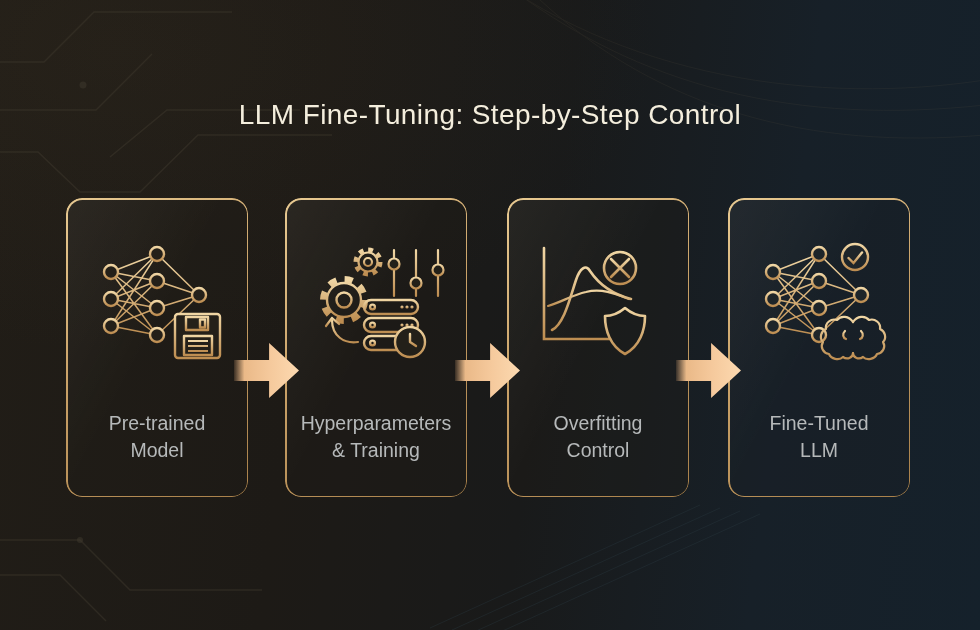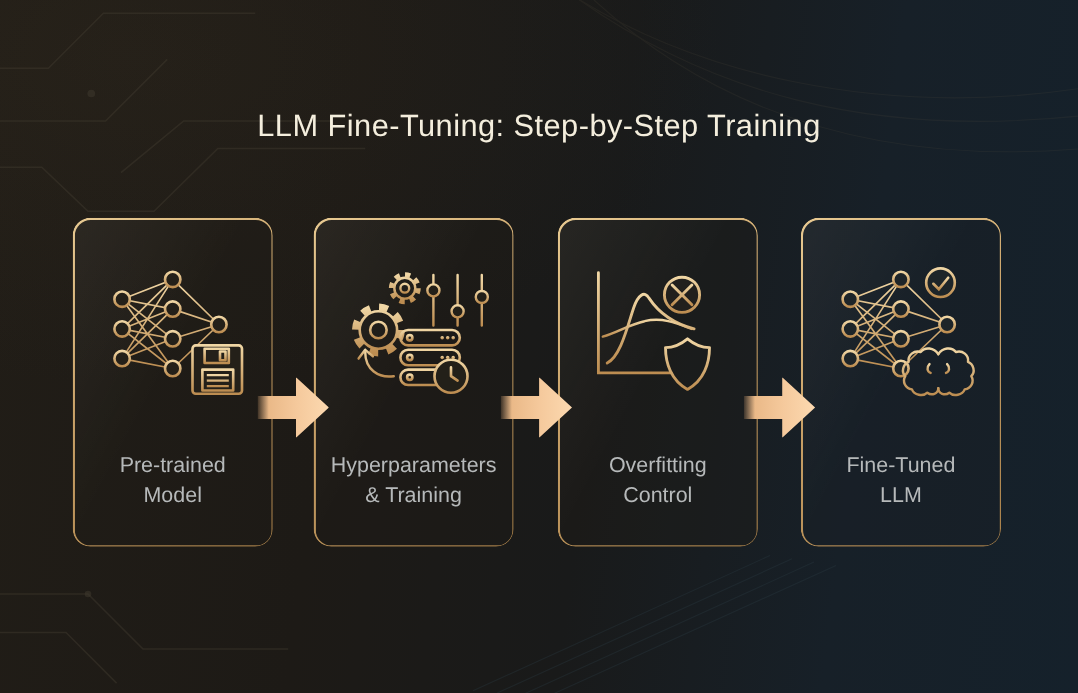--- a/index.html
+++ b/index.html
@@ -79,21 +79,21 @@
       <path d="M540,0 C660,110 810,150 985,135"></path>
     </g>
     <g stroke="#2b3b43" stroke-width="1" fill="none" opacity="0.35">
       <path d="M430,628 L700,505"></path>
       <path d="M452,630 L720,508"></path>
       <path d="M474,632 L740,511"></path>
       <path d="M496,634 L760,514"></path>
     </g>
   </svg>
 
-  <h1 class="title">LLM Fine-Tuning: Step-by-Step Training</h1>
+  <h1 class="title">LLM Fine-Tuning: Step-by-Step Control</h1>
 
   <div class="card p1 c1">
     <div class="icon-wrap">
       <svg width="140" height="130" viewBox="0 0 140 130">
         <defs>
           <linearGradient id="goldA" x1="0" y1="0" x2="0" y2="1">
             <stop offset="0" stop-color="#f0d6a4"></stop>
               <stop offset="1" stop-color="#bd8d51"></stop>
           </linearGradient>
         </defs>

